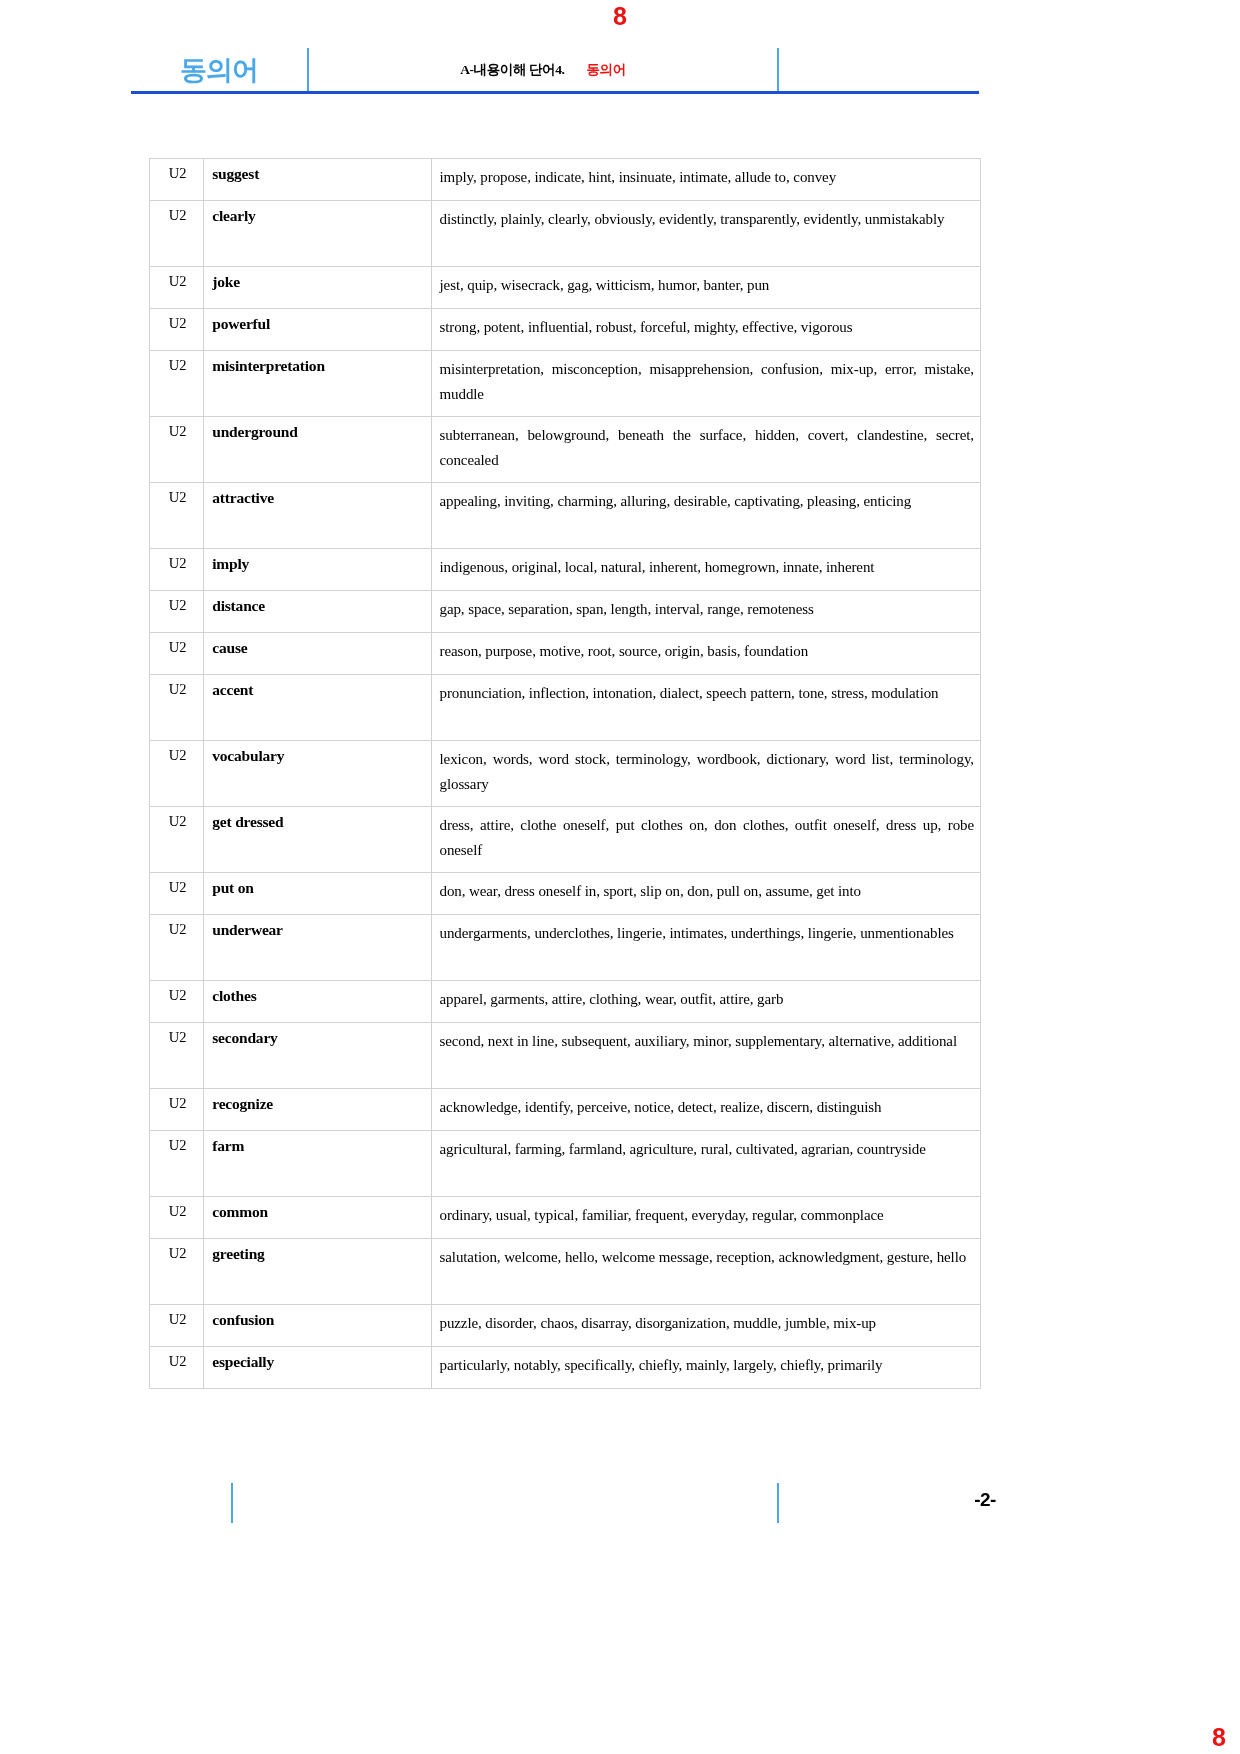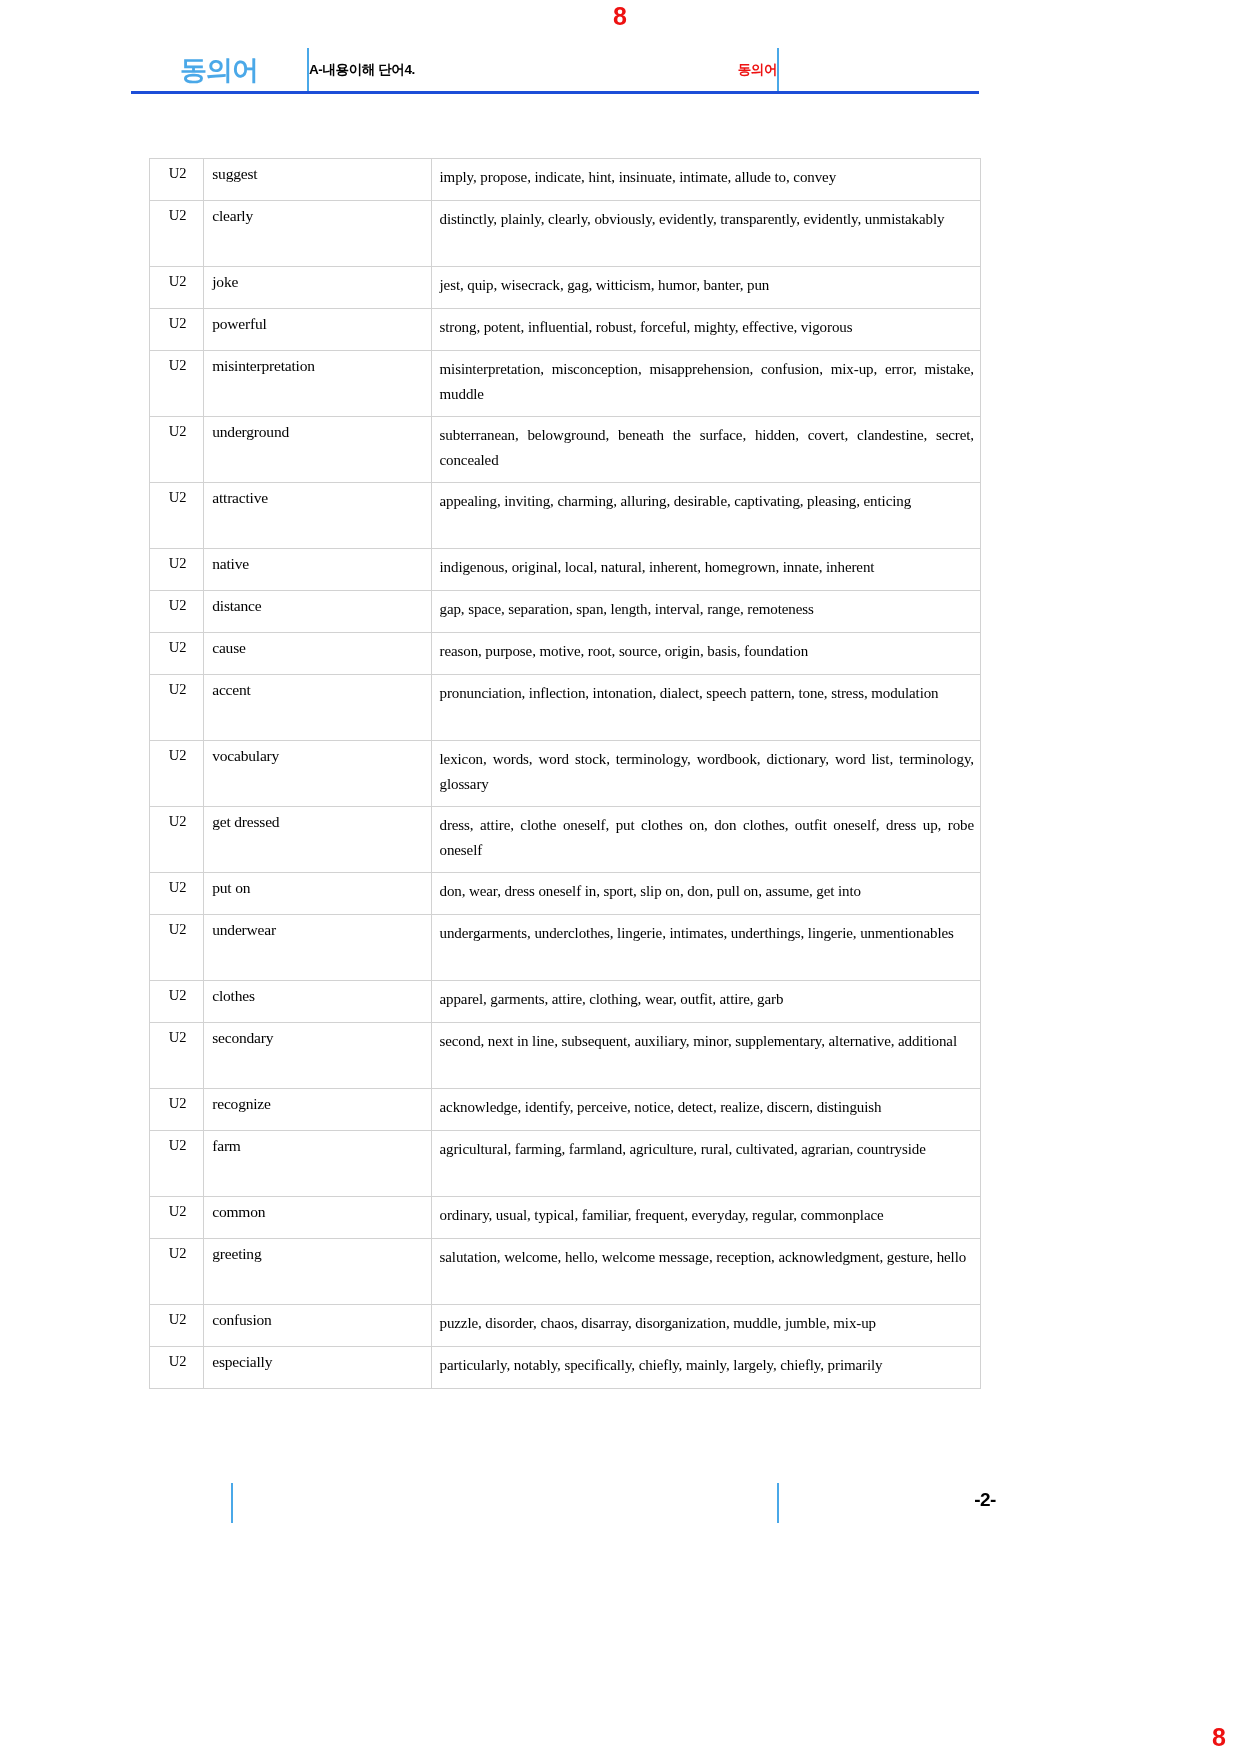--- a/index.html
+++ b/index.html
@@ -56,26 +56,25 @@
   .hdr-left .kw {
     font-family: "Liberation Sans", sans-serif;
     font-weight: bold;
     font-size: 27px;
     color: #4aa8e8;
     letter-spacing: -1px;
   }
   .hdr-mid {
     flex: 1 1 auto;
     border-right: 2px solid #4aa8e8;
-    font-family: Liberation Sans, sans-serif;
+    font-family: Liberation Serif, serif;
     font-size: 13.5px;
     font-weight: bold;
     letter-spacing: -0.4px;
     gap: 18px;
-    justify-content: space-between;
   }
   .hdr-mid .mid-red {
     color: #ee1111;
     margin-left: 4px;
   }
   .hdr-right {
     width: 200px;
   }
 
   
@@ -100,21 +99,21 @@
     width: 48px;
     font-size: 14.5px;
     line-height: 17px;
     text-align: center;
     padding-left: 0;
     padding-right: 0;
   }
   td.c-word {
     width: 201px;
     font-size: 15.5px;
-    font-weight: normal;
+    font-weight: bold;
     line-height: 18px;
     padding-left: 12px;
     letter-spacing: -0.2px;
   }
   td.c-syn {
     width: 486px;
     font-size: 15px;
     line-height: 25px;
     text-align: justify;
     text-justify: inter-word;
@@ -212,21 +211,21 @@
           <td class="c-word">underground</td>
           <td class="c-syn">subterranean, belowground,  beneath the surface, hidden, covert, clandestine, secret, concealed</td>
         </tr>
         <tr class="h2">
           <td class="c-unit">U2</td>
           <td class="c-word">attractive</td>
           <td class="c-syn">appealing, inviting,   charming, alluring, desirable, captivating, pleasing, enticing</td>
         </tr>
         <tr class="h1">
           <td class="c-unit">U2</td>
-          <td class="c-word">native</td>
+          <td class="c-word">imply</td>
           <td class="c-syn">indigenous, original, local,  natural, inherent, homegrown, innate, inherent</td>
         </tr>
         <tr class="h1">
           <td class="c-unit">U2</td>
           <td class="c-word">distance</td>
           <td class="c-syn">gap, space, separation, span,  length, interval, range, remoteness</td>
         </tr>
         <tr class="h1">
           <td class="c-unit">U2</td>
           <td class="c-word">cause</td>

